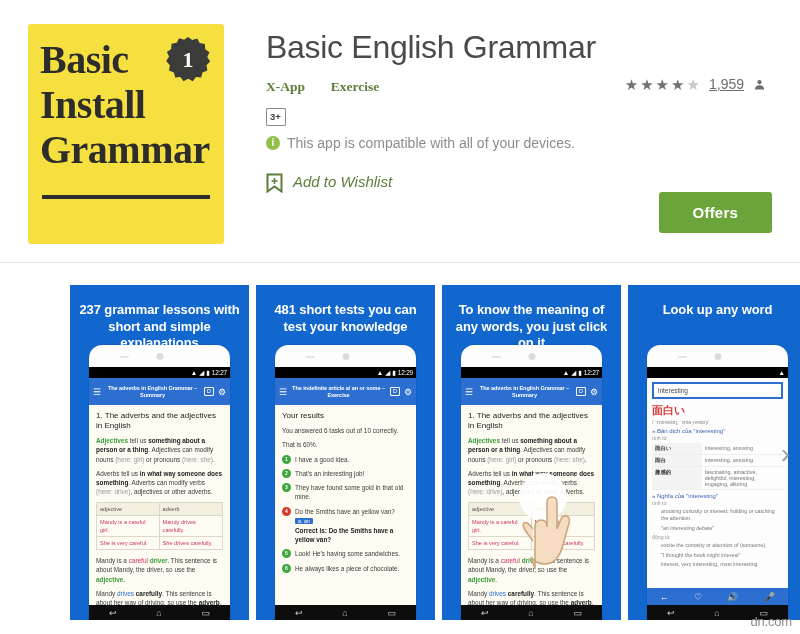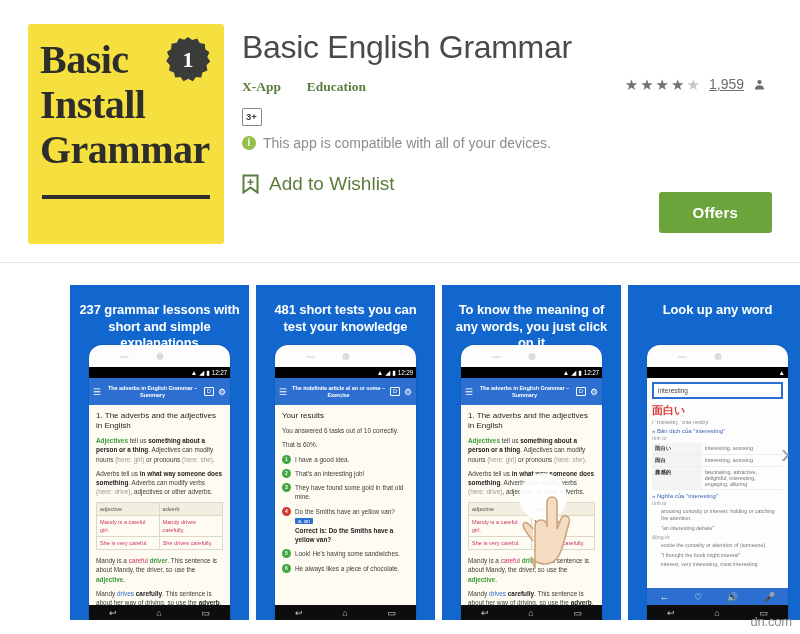--- a/index.html
+++ b/index.html
@@ -30,21 +30,21 @@
   .icon-rule {
     position:absolute; left: 14px; right: 14px; top: 171px;
     height: 4px; background:#2d2d2b;
   }
   .icon-badge {
     position:absolute; right: 12px; top: 12px;
     width: 48px; height: 48px;
   }
   .icon-badge svg { display:block; }
 
-  .info { flex: 1 1 auto; padding-left: 18px; position: relative; }
+  .info { flex: 1 1 auto; padding-left: 18px; position: relative; margin-left: 24px; }
   .title {
     font-size: 32px; font-weight: 400; color: #4a4a4a;
     letter-spacing: -0.3px; line-height: 1.1; margin-top: 6px;
   }
   .meta-links { margin-top: 14px; font-size: 13.5px; font-weight: 700; }
   .meta-links a { color: #5d7d3c; text-decoration: none; margin-right: 22px; font-family: Liberation Serif, serif; }
 
   .rating-box {
     position:absolute; right: 14px; top: 52px;
     display:flex; align-items:center; gap:5px;
@@ -69,22 +69,22 @@
     margin-top: 9px; display:flex; align-items:center; gap:7px;
     font-size: 14px; color: #8c8c8c;
   }
   .info-icon {
     width:14px;height:14px;border-radius:50%;background:#93c04a;
     color:#fff;font-size:10px;font-weight:700;line-height:14px;
     text-align:center; flex:0 0 14px;
   }
 
   .wishlist {
-    margin-top: 22px; display:flex; align-items:center; gap: 10px;
-    color: #5d7d3c; font-size: 19px; cursor:pointer;
+    margin-top: 22px; display:flex; align-items:flex-start; gap: 10px;
+    color: #5d7d3c; font-size: 15px; cursor:pointer;font-style:italic;
   }
   .bookmark-icon { width:17px;height:20px; display:flex; }
 
   .install-btn {
     position:absolute; right: 8px; top: 168px;
     background:#6ba43a; color:#fff; border:none; border-radius:3px;
     font-family:"Liberation Sans", sans-serif;
     font-size:15px; font-weight:700; letter-spacing:.2px;
     padding: 12px 34px; cursor:pointer;
   }
@@ -220,21 +220,21 @@
           <text x="24" y="31" font-family="Liberation Serif, serif" font-size="22" font-weight="700" fill="#ffffff" text-anchor="middle">1</text>
         </svg>
       </div>
     </div>
 
     <div class="info">
       <div class="title">Basic English Grammar</div>
 
       <div class="meta-links">
         <a href="#">X-App</a>
-        <a href="#">Education</a>
+        <a href="#">Exercise</a>
       </div>
 
       <div class="rating-box">
         <div class="stars">
           <span class="star">★</span>
           <span class="star">★</span>
           <span class="star">★</span>
           <span class="star">★</span>
           <span class="star empty">★</span>
         </div>

